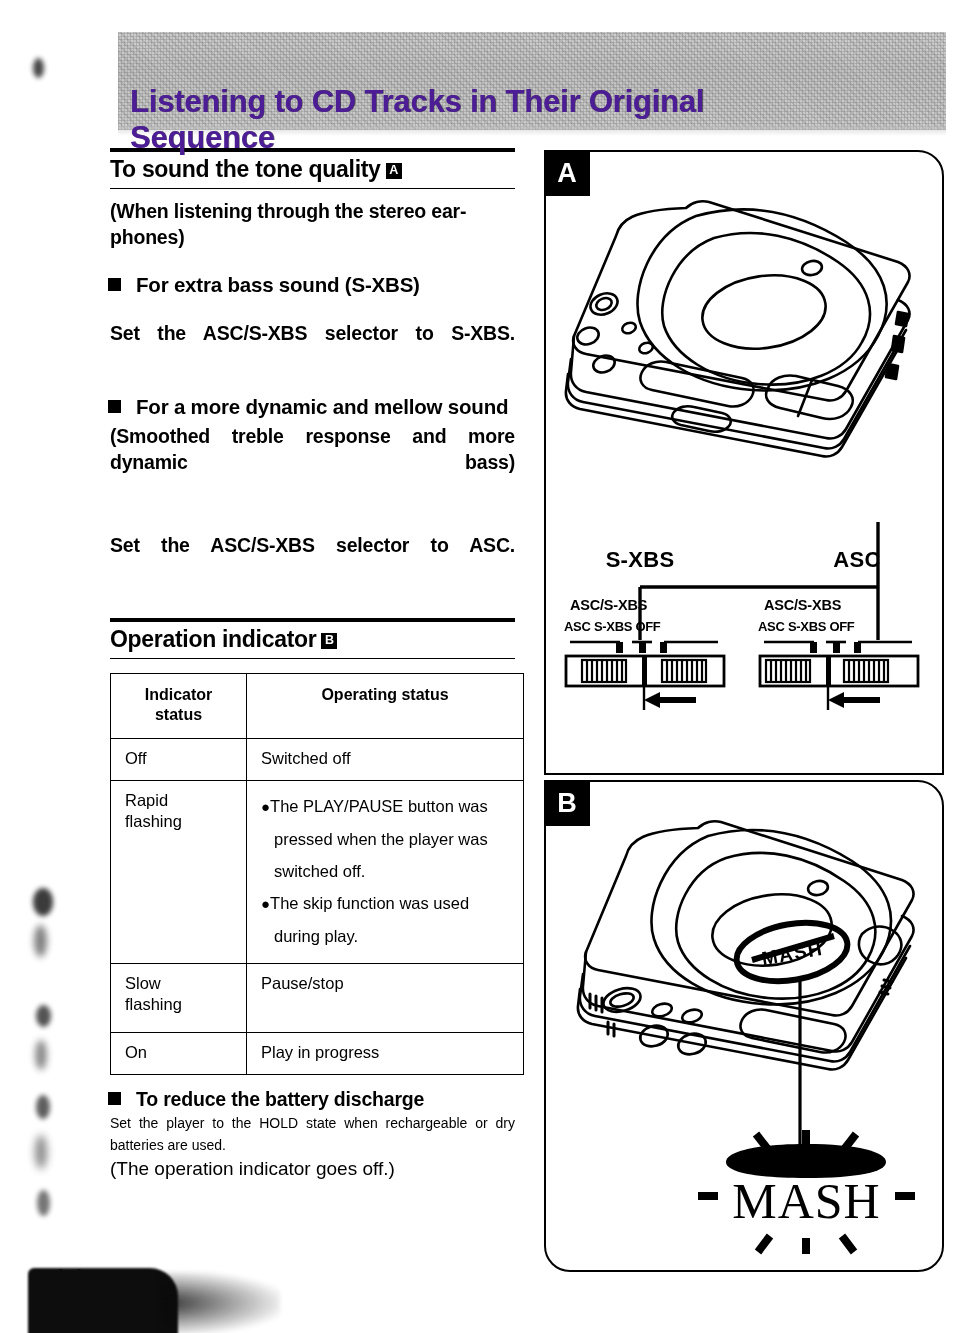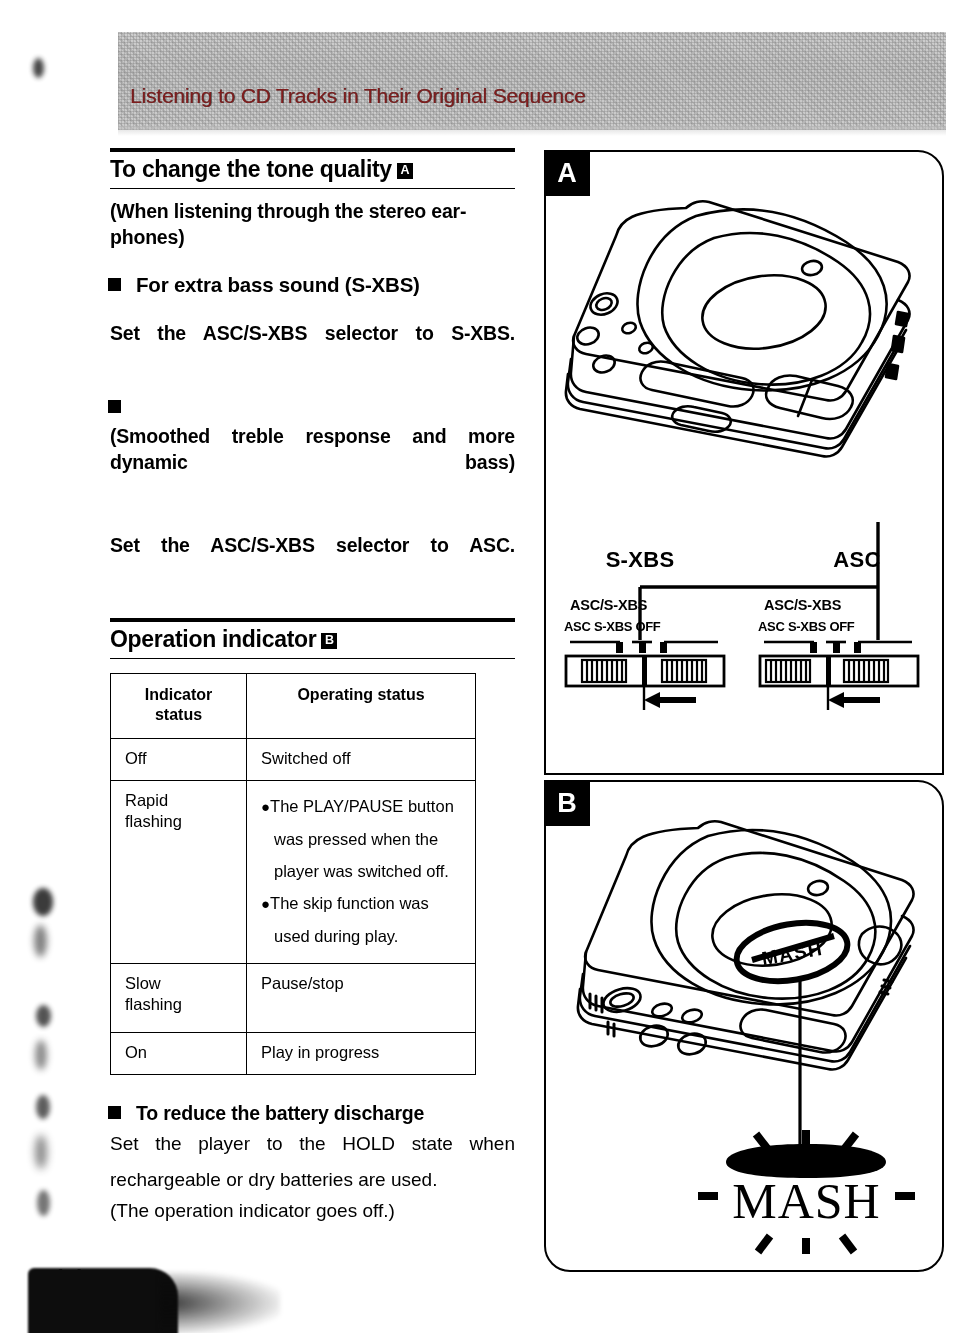--- a/index.html
+++ b/index.html
@@ -77,24 +77,24 @@
     content: "";
     position: absolute;
     left: 0; right: 0; bottom: -6px;
     height: 10px;
     background: linear-gradient(180deg, rgba(190,190,190,.6), rgba(255,255,255,0));
   }
   #header-title {
     position: absolute;
     left: 130px; top: 84px;
     width: 700px;
-    font-size: 21px;
-    font-weight: normal;
+    font-size: 31px;
+    font-weight: bold;
     letter-spacing: -0.2px;
-    color: #7f1d1d;
+    color: #4c1d95;
     text-shadow: 0.6px 0 0 rgba(0,0,0,.55);
     z-index: 3;
   }
 
   
   #left-col {
     position: absolute;
     left: 110px; top: 148px;
     width: 405px;
   }
@@ -146,21 +146,21 @@
     background: #000;
     margin-right: 15px;
     vertical-align: 1px;
   }
   .spacer-lg { height: 22px; }
   .spacer-md { height: 14px; }
 
   
   #indicator-table {
     border-collapse: collapse;
-    width: 366px;
+    width: 414px;
     margin-top: 14px;
     table-layout: fixed;
   }
   #indicator-table td, #indicator-table th {
     border: 1.6px solid #000;
     vertical-align: top;
     padding: 9px 10px 11px 14px;
     font-size: 16.5px;
     line-height: 21px;
     font-weight: normal;
@@ -263,34 +263,34 @@
 <div class="scan-smudge" id="smudge-m5"></div>
 <div class="scan-smudge" id="smudge-m6"></div>
 <div class="scan-smudge" id="smudge-m7"></div>
 
 <div id="header-band"></div>
 <div id="header-title">Listening to CD Tracks in Their Original Sequence</div>
 
 <div id="left-col">
 
   <div class="sec-head">
-    <span>To change the tone quality</span><span class="badge">A</span>
+    <span>To sound the tone quality</span><span class="badge">A</span>
   </div>
 
   <div class="para-bold">(When listening through the stereo ear-phones)</div>
 
   <div class="bullet-head">
     <span class="sq"></span><span>For extra bass sound (S-XBS)</span>
   </div>
 
   <div class="spacer-md"></div>
   <div class="para-bold justify">Set the ASC/S-XBS selector to S-XBS.</div>
 
   <div class="bullet-head">
-    <span class="sq"></span>
+    <span class="sq"></span><span>For a more dynamic and mellow sound</span>
   </div>
 
   <div class="para-bold justify" style="margin-top:4px">(Smoothed treble response and more dynamic bass)</div>
 
   <div class="spacer-lg"></div>
   <div class="para-bold justify">Set the ASC/S-XBS selector to ASC.</div>
 
   <div style="height:34px"></div>
 
   <div class="sec-head">
@@ -337,24 +337,24 @@
       </tr>
       <tr>
         <td>On</td>
         <td>
           <div>Play in progress</div>
         </td>
       </tr>
     </tbody>
   </table>
 
-  <div class="bullet-head" style="margin-top:26px;font-size:19.5px">
+  <div class="bullet-head" style="margin-top:12px;font-size:19.5px">
     <span class="sq"></span><span>To reduce the battery discharge</span>
   </div>
-  <div style="font-size:19px;line-height:36px;text-align:justify">Set the player to the HOLD state when rechargeable or dry batteries are used.</div>
+  <div style="font-size:14px;line-height:22px;text-align:justify">Set the player to the HOLD state when rechargeable or dry batteries are used.</div>
   <div style="font-size:19px;line-height:26px">(The operation indicator goes off.)</div>
 </div>
 
 <div class="panel" id="panel-a">
   <div class="panel-badge">A</div>
 
   <svg width="396" height="440" viewBox="0 0 396 440" style="position:absolute;left:0;top:24px">
     <g fill="none" stroke="#000" stroke-width="2.6" stroke-linejoin="round" stroke-linecap="round">
 
       <path d="M140 32 C146 26 155 24 163 26 L352 86 C362 90 366 98 362 106 L300 215

